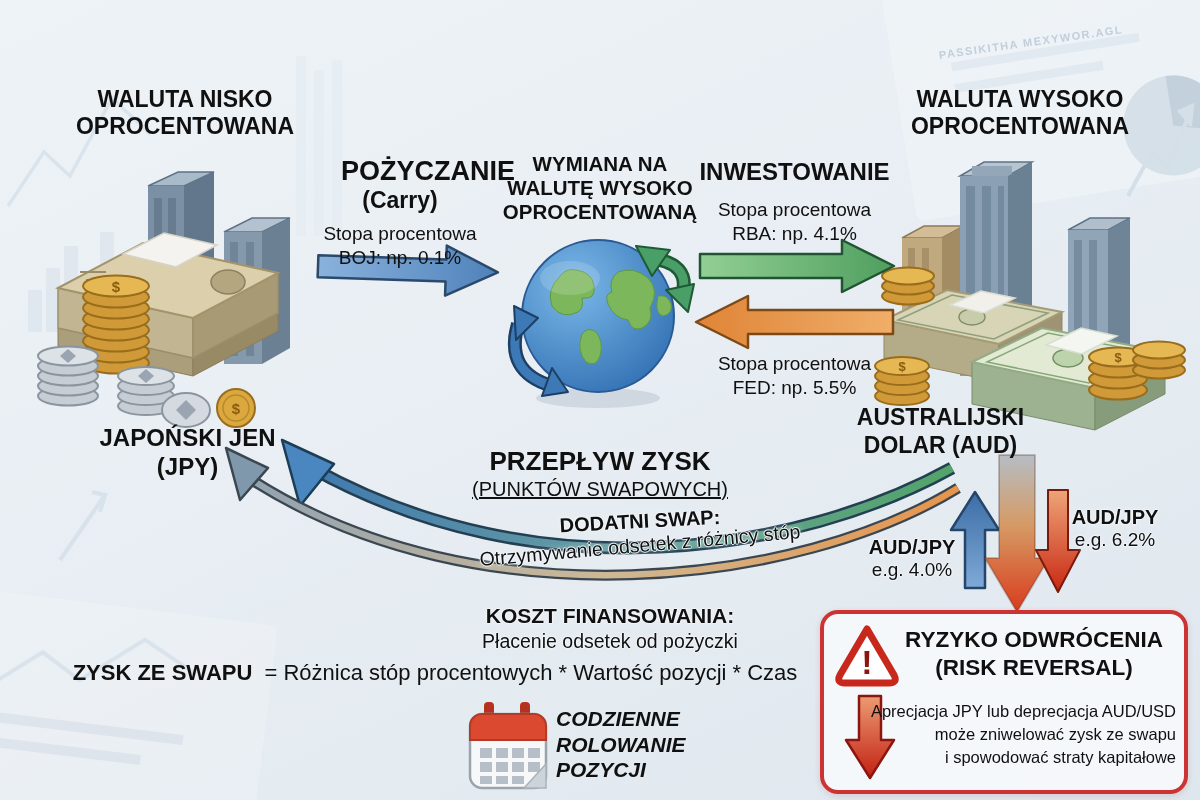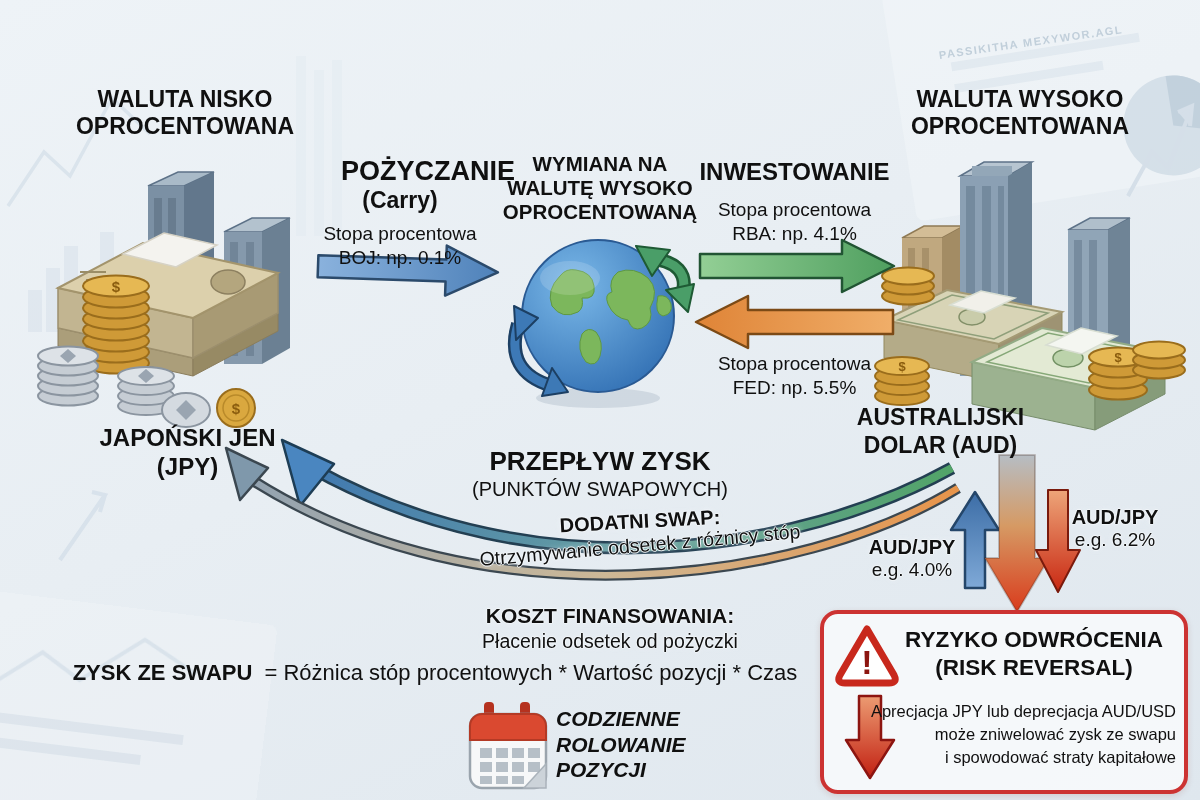--- a/index.html
+++ b/index.html
@@ -336,21 +336,21 @@
 
   <div class="t ctr pre" style="left:692px;top:352px;width:205px;font-size:19px;line-height:1.25;">Stopa procentowa
 FED: np. 5.5%</div>
 
   <div class="t ctr b pre" style="left:70px;top:424px;width:235px;font-size:24px;line-height:1.2;">JAPOŃSKI JEN
 (JPY)</div>
   <div class="t ctr b pre" style="left:843px;top:404px;width:195px;font-size:23px;line-height:1.2;">AUSTRALIJSKI
 DOLAR (AUD)</div>
 
   <div class="t ctr b" style="left:410px;top:446px;width:380px;font-size:26px;">PRZEPŁYW ZYSK</div>
-  <div class="t ctr" style="left:410px;top:478px;width:380px;font-size:20px;">(PUNKTÓW SWAPOWYCH)</div>
+  <div class="t ctr" style="left:410px;top:478px;width:380px;font-size:20px;text-decoration:underline;">(PUNKTÓW SWAPOWYCH)</div>
   <div class="t ctr b halo" style="left:440px;top:510px;width:400px;font-size:20px;transform:rotate(-3deg);">DODATNI SWAP:</div>
   <div class="t ctr halo" style="left:395px;top:534px;width:490px;font-size:19.5px;transform:rotate(-5deg);">Otrzymywanie odsetek z różnicy stóp</div>
 
   <div class="t ctr b halo" style="left:440px;top:604px;width:340px;font-size:21px;">KOSZT FINANSOWANIA:</div>
   <div class="t ctr" style="left:55px;top:660px;width:760px;font-size:22px;">
     <span class="b">ZYSK ZE SWAPU</span>
     <span style="margin-left:6px;">= Różnica stóp procentowych * Wartość pozycji * Czas</span>
   </div>
 
   <div class="t ctr halo" style="left:440px;top:630px;width:340px;font-size:19.5px;">Płacenie odsetek od pożyczki</div>

